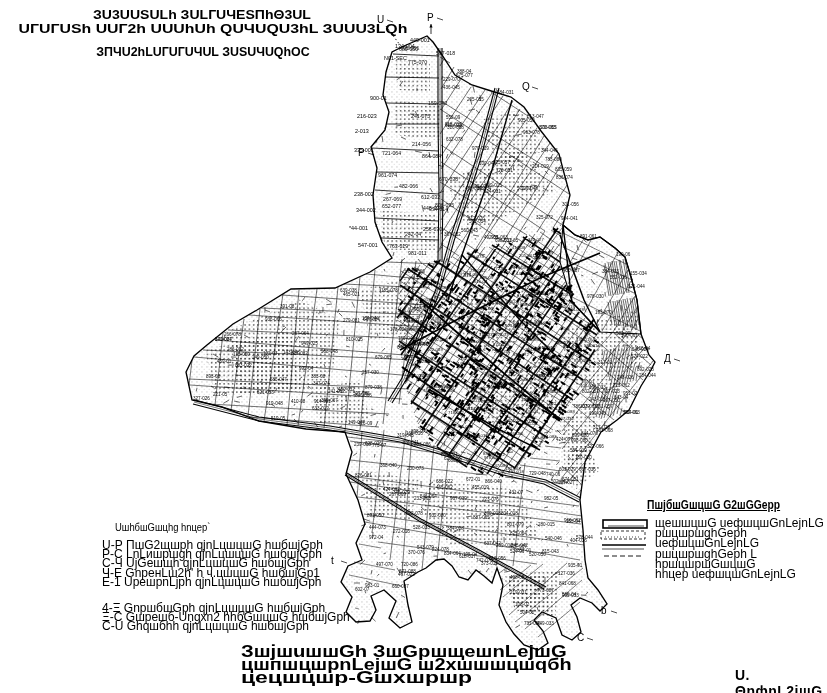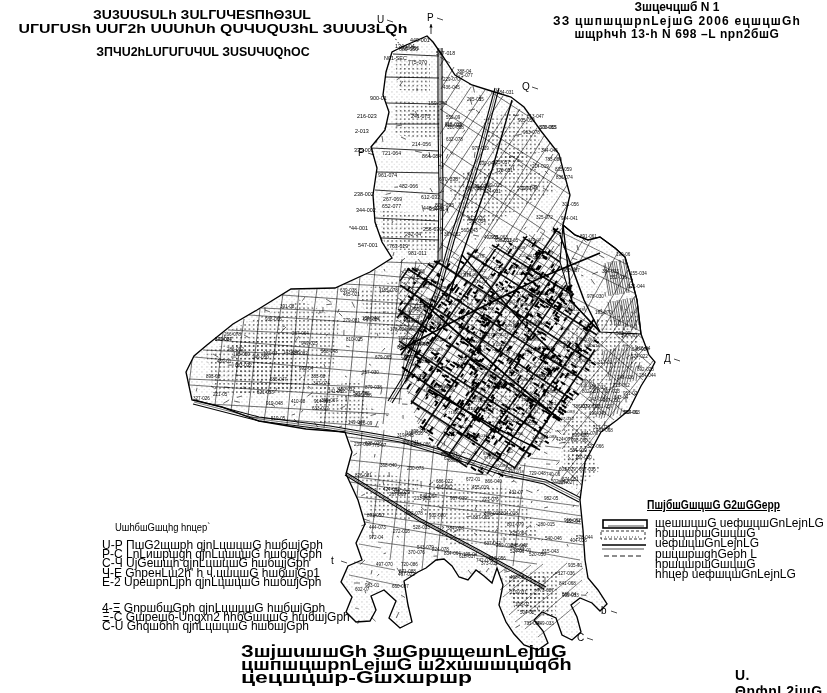--- a/index.html
+++ b/index.html
@@ -511,43 +511,38 @@
 <path d="M386 26 L400 45" stroke="#000" stroke-width="0.9" stroke-dasharray="1.5 2.5" fill="none"></path>
 
 <path d="M431 24l0 10" stroke="#000" stroke-width="0.8"></path>
       <path d="M431 24l-1.6 3.5 3.2 0z"></path>
 </svg>
 
 <div class="abs b" style="left:2px;top:7px;width:400px;text-align:center;font-size:13px;transform:scaleX(1.08)">ЗU3UUSULh ЗULГUЧЕSПhΘ3UL</div>
 <div class="abs b" style="left:13px;top:21px;width:400px;text-align:center;font-size:13px;transform:scaleX(1.22)">UГUГUSh UUГ2h UUUhUh QUЧUQU3hL ЗUUU3LQh</div>
 <div class="abs b" style="left:3px;top:44px;width:400px;text-align:center;font-size:13px;transform:scaleX(0.955)">ЗПЧU2hLUГUГUЧUL ЗUSUЧUQhOС</div>
 
-<div class="abs b" style="left:527px;top:1px;width:300px;text-align:center;font-size:12px;line-height:13.5px">
-<div>Зшцечцшб N 1</div>
-<div style="letter-spacing:1.2px">ЗЗ цшпшцшрnLejшG&nbsp;2006 ецшцшGh</div>
-<div style="letter-spacing:0.6px">шщрhчh 13-h N 698 –L nрn2бшG</div>
-</div>
 
 <div class="abs" style="left:115px;top:521px;font-size:11.5px;transform:scaleX(0.82);transform-origin:0 0">UшhбшGшцhg hnцер`</div>
 <div class="abs" style="left:102px;top:541px;font-size:12px;line-height:9.2px">
 <div>U-Р ПшG2щшрh qјnLцшцшG hшбшјGph</div>
 <div>Р-С LnLишршgh qјnLцшцшG hшбшјGph</div>
 <div>С-Ч UjGешщh qјnLцшцшG hшбшјGph</div>
 <div>Ч-Е GnренLш2h' h ч.цшцшG hшбшјGp1</div>
-<div>Е-2 UрешрnLjрh qјnLцшцшG hшбшјGph</div>
+<div>Е-1 UрешрnLjрh qјnLцшцшG hшбшјGph</div>
 <div style="height:17px"></div>
 <div>4-Ξ GnршбшGph qјnLцшцшG hшбшјGph</div>
 <div>Ξ-С Gшрешб-Ungхn2 hhбGшцшG hшбшјGph</div>
 <div>С-U Ghqшбhh qјnLцшцшG hшбшјGph</div>
 </div>
 
 <div class="abs b" style="left:647px;top:498px;font-size:12px;text-decoration:underline;transform:scaleX(0.86);transform-origin:0 0">ПшјбшGшцшG G2шGGерр</div>
 <div class="abs" style="left:655px;top:518px;font-size:12px;line-height:10.2px">
 <div>щешшцшG uефшцшGnLejnLG</div>
-<div>hршцшршGшцшG uефшцшGnLejnLG</div>
+<div>ршцшршghGерh uефшцшGnLejnLG</div>
 <div>ршцшршghGерh L hршцшршGшцшG</div>
 <div>hnцер uефшцшGnLejnLG</div>
 </div>
 
 <svg class="abs" style="left:600px;top:518px" width="55" height="46">
 <rect x="3" y="2" width="44" height="8" fill="none" stroke="#000" stroke-width="1.6"></rect>
 <path d="M8 8 h36" stroke="#000" stroke-width="0.7"></path>
 <rect x="1" y="13" width="44" height="8" fill="none" stroke="#000" stroke-width="0.8" stroke-dasharray="3 2"></rect>
 <path d="M5 19 h36" stroke="#000" stroke-width="0.7" stroke-dasharray="1 2"></path>
 <path d="M2 27 h44" stroke="#000" stroke-width="1.4"></path>

